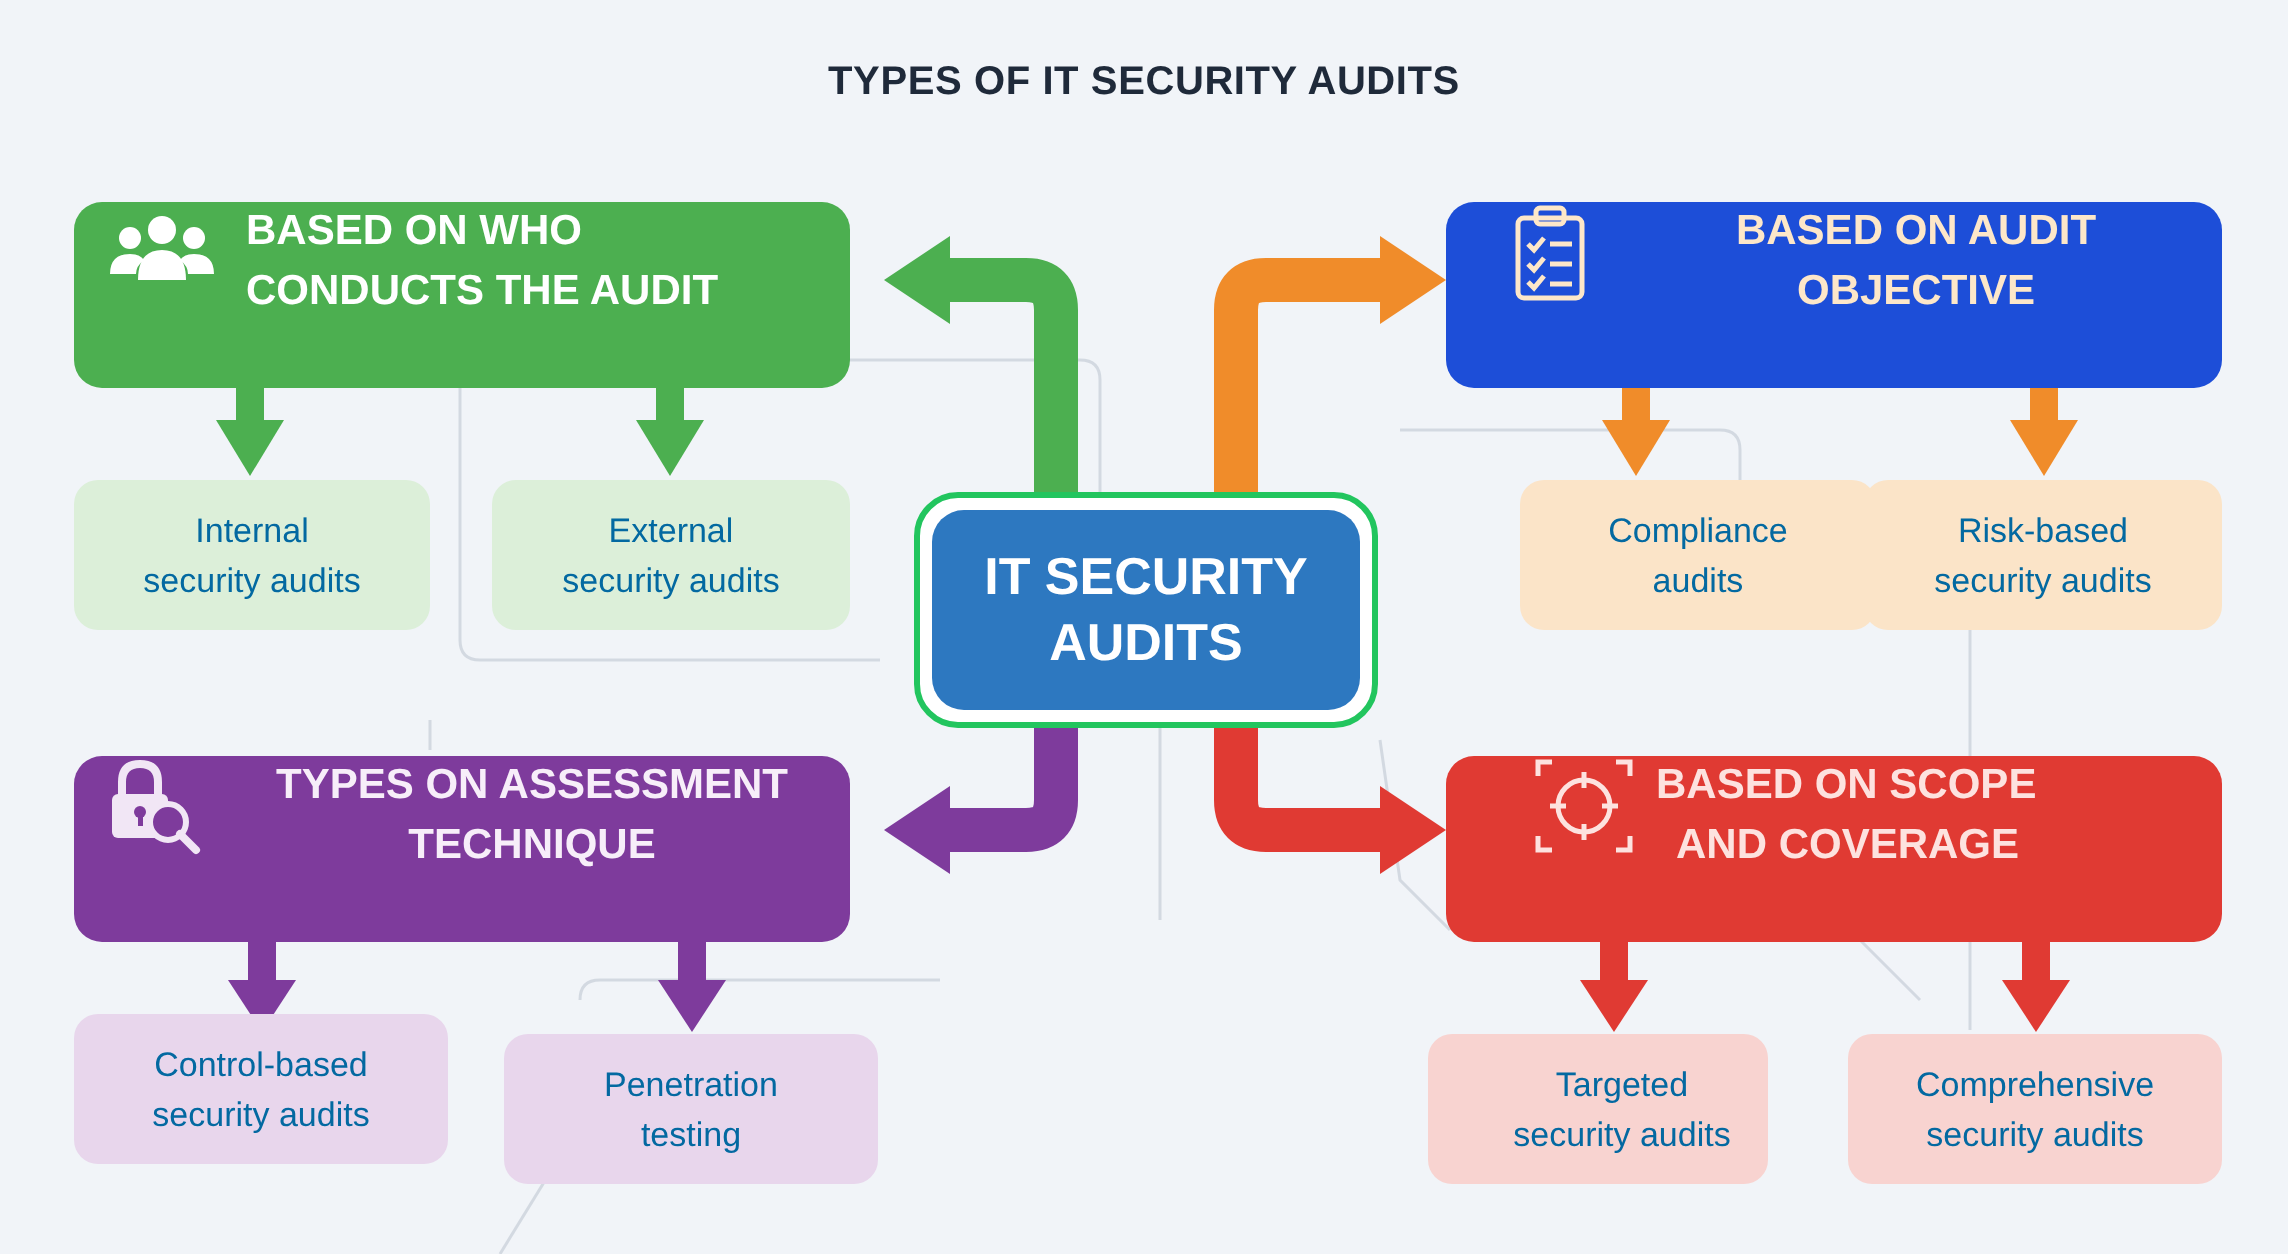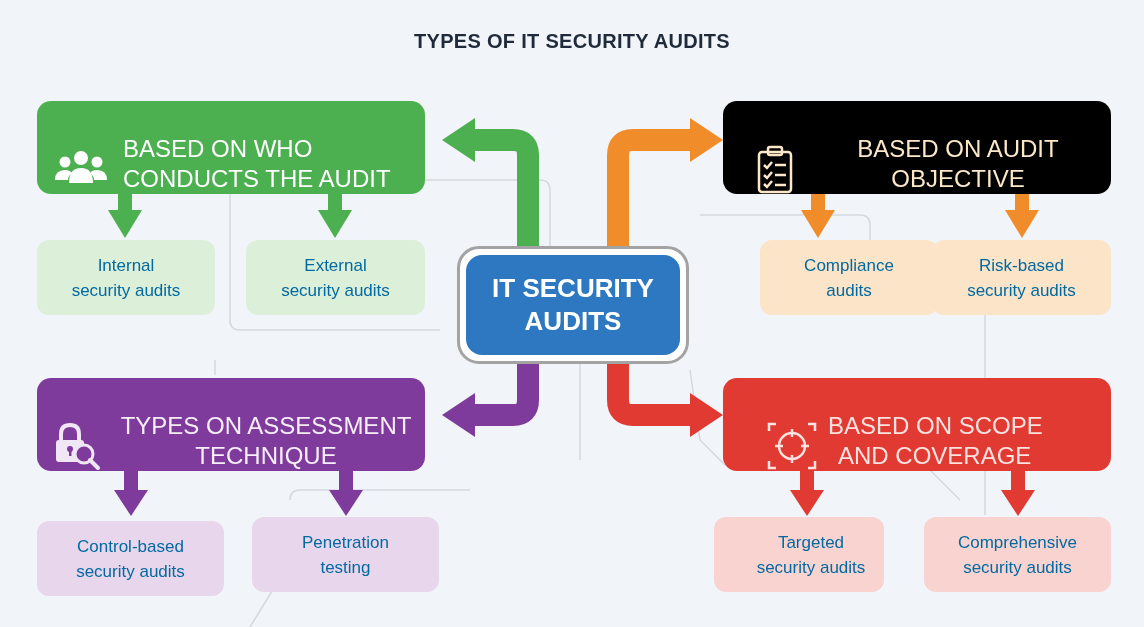--- a/index.html
+++ b/index.html
@@ -1,30 +1,30 @@
 <!DOCTYPE html>
 <html><head>
 <meta charset="utf-8">
 <style>
   html, body { margin:0; padding:0; }
   body { width:1144px; height:627px; position:relative; overflow:hidden;
          background:#f1f4f8; font-family:"Liberation Sans", sans-serif; }
   .title { position:absolute; left:0; top:30px; width:1144px; text-align:center;
            font-weight:bold; font-size:20px; color:#1f2a3a; letter-spacing:0.3px; }
   svg.connectors { position:absolute; left:0; top:0; }
-  .header { position:absolute; border-radius:14px; color:#fff; font-weight:normal;
-            font-size:24px; line-height:30px; display:flex; align-items:flex-end;
+  .header { position:absolute; border-radius:14px; color:#fff; font-weight:bold;
+            font-size:21px; line-height:30px; display:flex; align-items:flex-start;
             box-sizing:border-box; }
   .header .icon { width:60px; height:50px; display:flex; align-items:center; justify-content:center; flex:0 0 auto; }
   .header .htext { flex:1; text-align:center; }
   .leaf { position:absolute; border-radius:12px; font-size:17px; line-height:25px;
           color:#0369a1; text-align:center; display:flex; align-items:center;
           justify-content:center; box-sizing:border-box; }
   .center { position:absolute; left:457px; top:246px; width:232px; height:118px;
-            border:3px solid #a3a3a3; border-radius:22px; box-sizing:border-box;
+            border:3px solid #22c55e; border-radius:22px; box-sizing:border-box;
             background:#ffffff; }
   .center-inner { position:absolute; left:6px; top:6px; right:6px; bottom:6px;
                   background:#2d78c0; border-radius:16px; color:#fff; font-weight:bold;
                   font-size:26px; line-height:33px; display:flex; align-items:center;
                   justify-content:center; text-align:center; }
 </style>
 </head>
 <body>
 
 <div class="title">TYPES OF IT SECURITY AUDITS</div>
@@ -102,21 +102,21 @@
   <div>security audits</div>
     </div>
 </div>
 <div class="leaf" style="left:246px; top:240px; width:179px; height:75px; background:#dcefd9;">
   <div>
       <div>External</div>
   <div>security audits</div>
     </div>
 </div>
 
-<div class="header" style="left:723px; top:101px; width:388px; height:93px; background:#000000; padding-left:22px;">
+<div class="header" style="left:723px; top:101px; width:388px; height:93px; background:#1d4ed8; padding-left:22px;">
   <span class="icon">
     <svg width="40" height="50" viewBox="0 0 40 50">
         <g fill="none" stroke="#fde7c9" stroke-width="2.5">
       <rect x="4" y="8" width="32" height="40" rx="3"></rect>
       <rect x="13" y="3" width="14" height="8" rx="2"></rect>
       <path d="M9 21 l3 3 l5 -6 M20 21 h11 M9 31 l3 3 l5 -6 M20 31 h11 M9 40 l3 3 l5 -6 M20 41 h11"></path>
         </g>
       </svg>
   </span>
   <div class="htext" style="color:#fde7c9;">
@@ -148,21 +148,21 @@
       <circle cx="33" cy="33" r="9" fill="#7e3b9c" stroke="#f1e6f5" stroke-width="3"></circle>
       <path d="M39 39 L47 47" stroke="#f1e6f5" stroke-width="4" stroke-linecap="round"></path>
         </g>
       </svg>
   </span>
   <div class="htext" style="color:#f7eef9;">
     <div>TYPES ON ASSESSMENT</div>
     <div>TECHNIQUE</div>
   </div>
 </div>
-<div class="leaf" style="left:37px; top:521px; width:187px; height:75px; background:#e8d6ec;">
+<div class="leaf" style="left:37px; top:507px; width:187px; height:75px; background:#e8d6ec;">
   <div>
       <div>Control-based</div>
   <div>security audits</div>
     </div>
 </div>
 <div class="leaf" style="left:252px; top:517px; width:187px; height:75px; background:#e8d6ec;">
   <div>
       <div>Penetration</div>
   <div>testing</div>
     </div>

